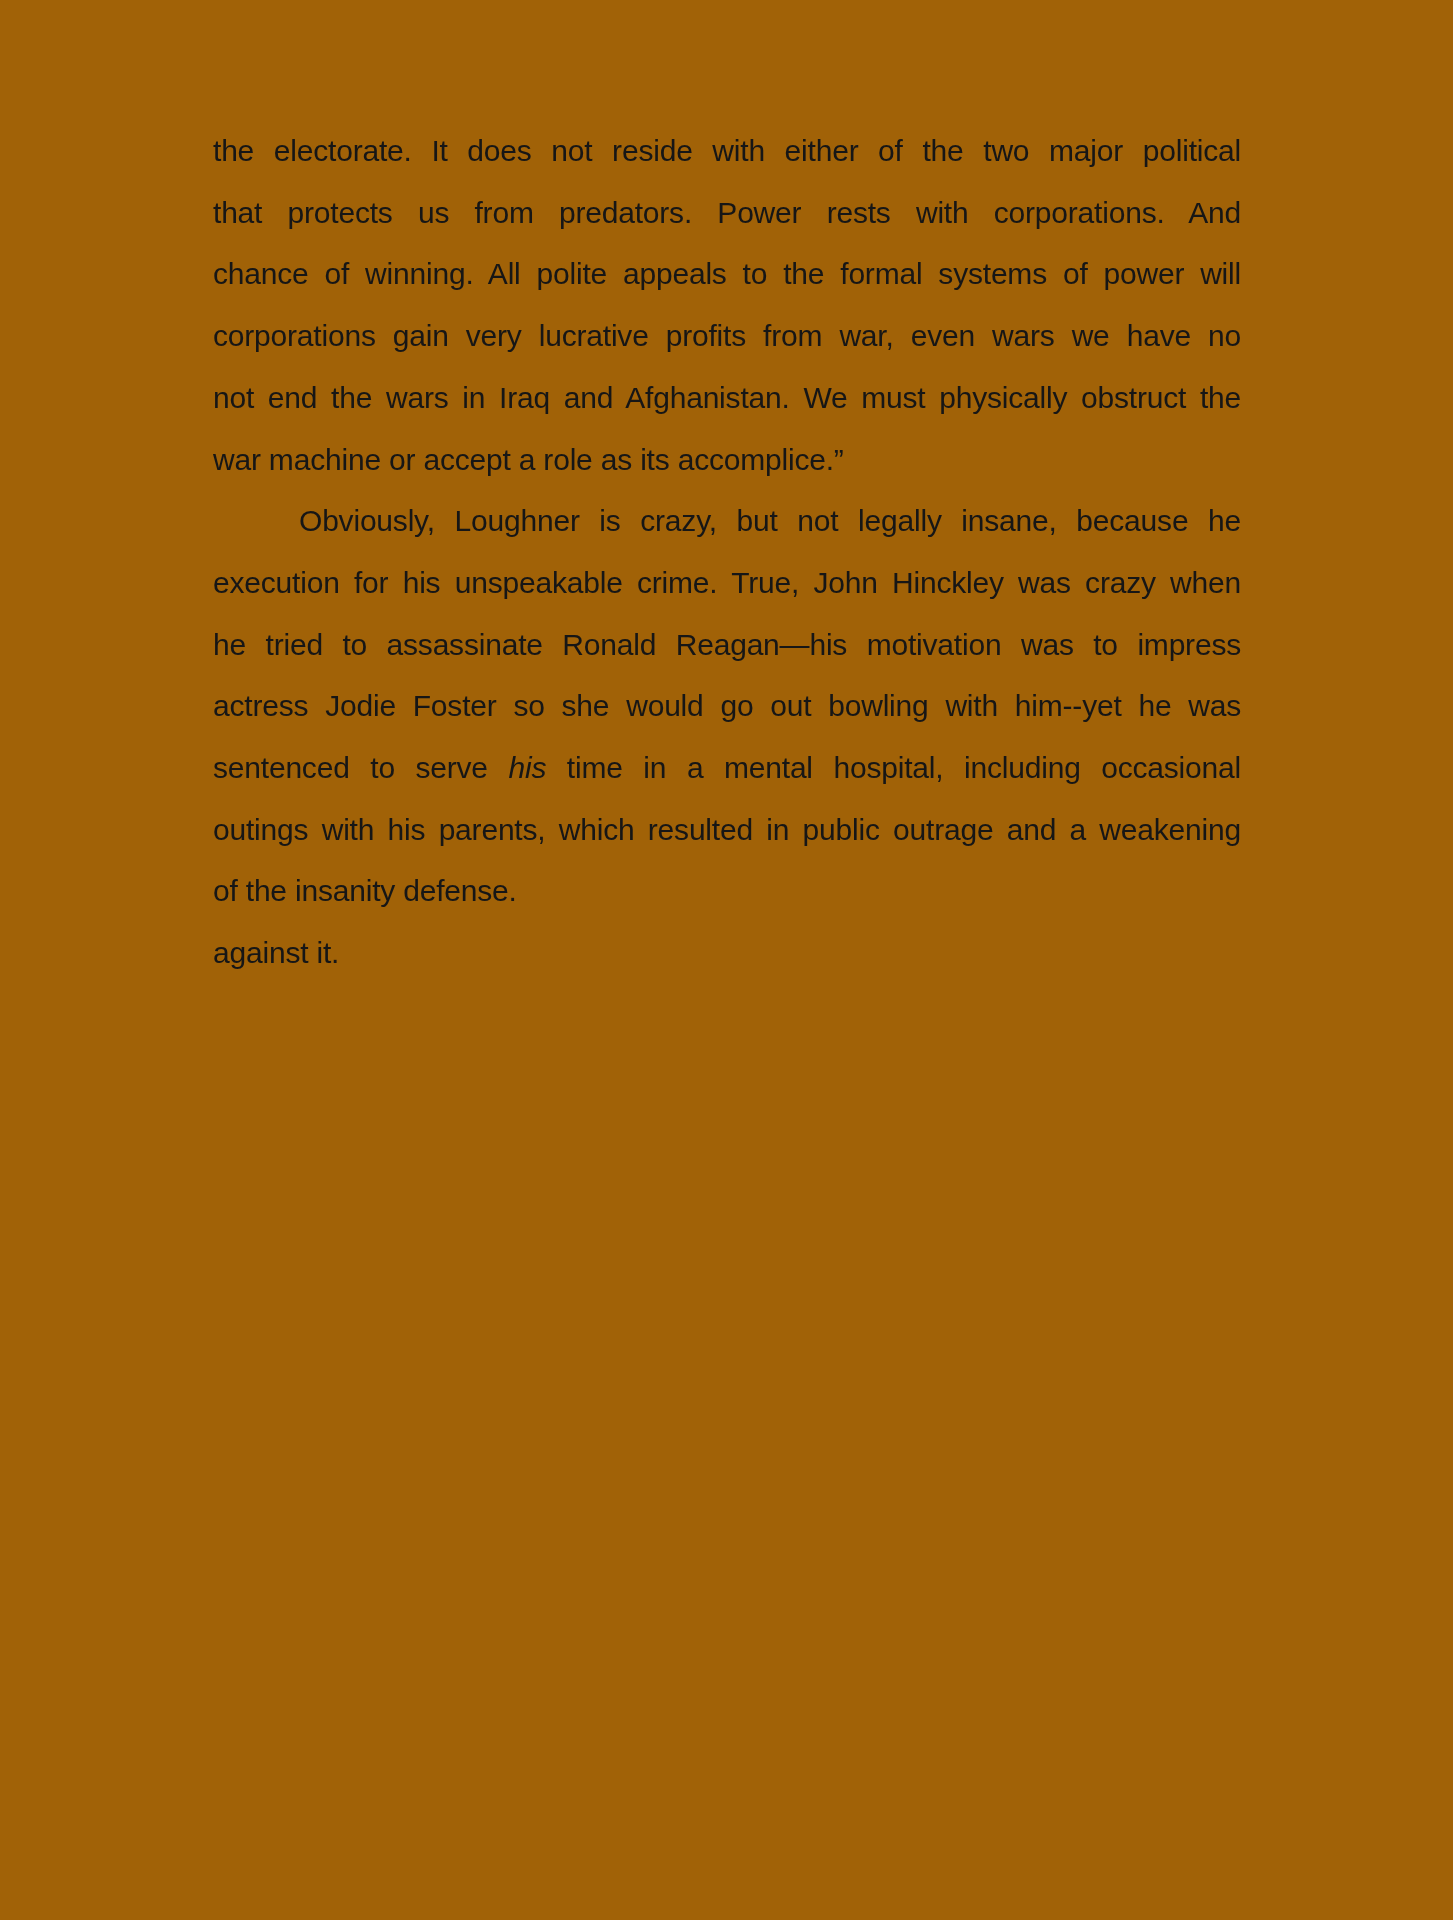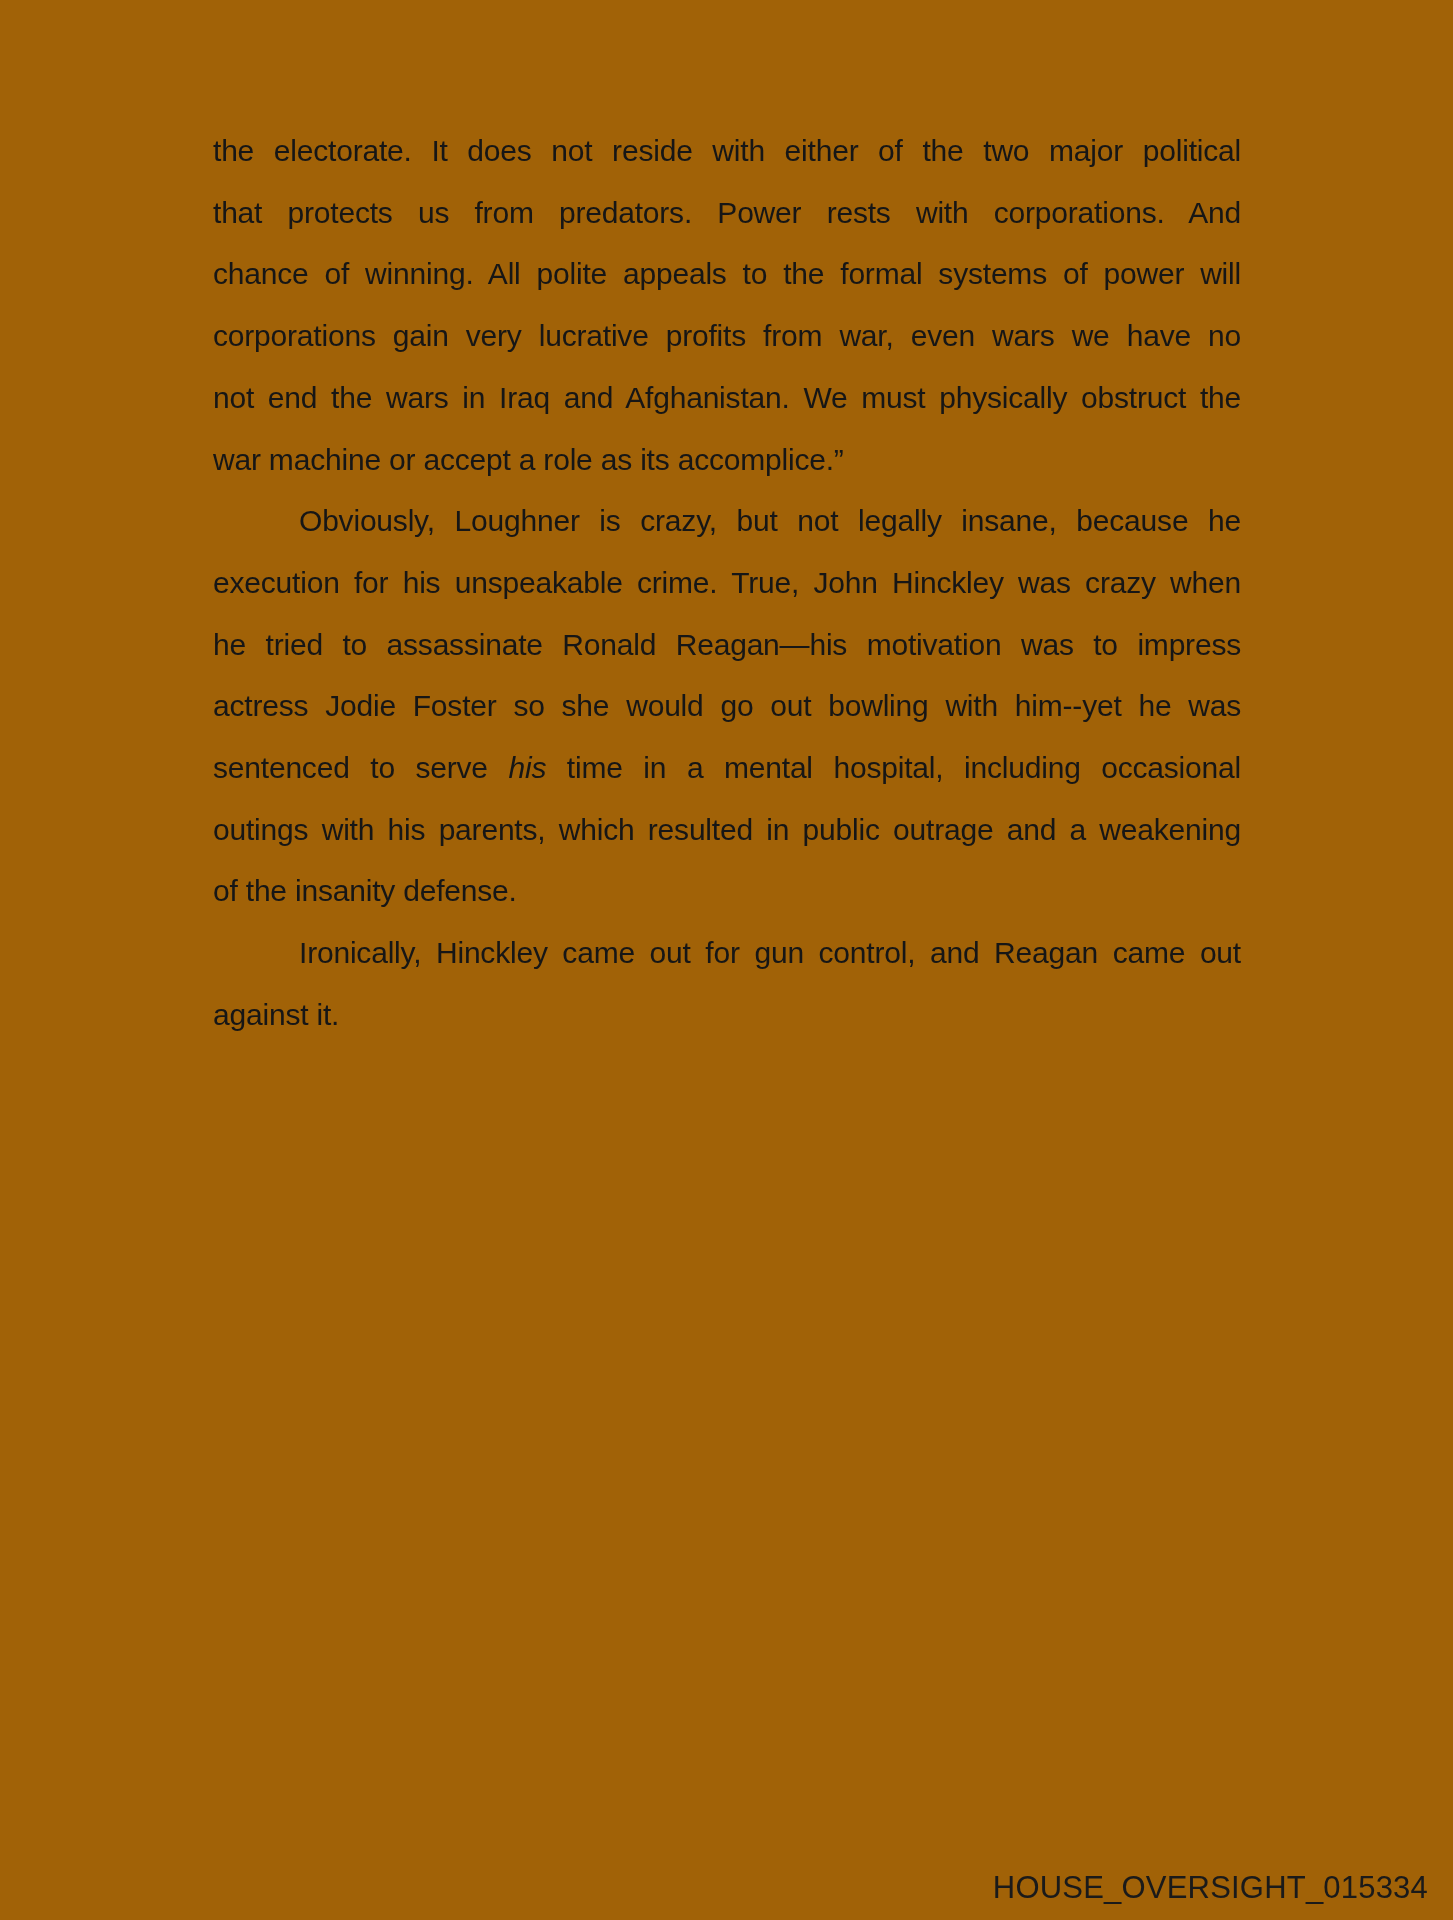--- a/index.html
+++ b/index.html
@@ -67,18 +67,16 @@
       <p class="paragraph">
         <span class="line indent"><span>Obviously, Loughner is crazy, but not legally insane, because he</span></span>
         <span class="line"><span>execution for his unspeakable crime. True, John Hinckley was crazy when</span></span>
         <span class="line"><span>he tried to assassinate Ronald Reagan—his motivation was to impress</span></span>
         <span class="line"><span>actress Jodie Foster so she would go out bowling with him--yet he was</span></span>
         <span class="line"><span>sentenced to serve </span><em>his</em><span> time in a mental hospital, including occasional</span></span>
         <span class="line"><span>outings with his parents, which resulted in public outrage and a weakening</span></span>
         <span class="line last"><span>of the insanity defense.</span></span>
       </p>
       <p class="paragraph">
-        <span class="line indent"><span>Ironically, Hinckley came out for gun control, and Reagan came out</span></span>
         <span class="line last"><span>against it.</span></span>
       </p>
     </div>
-  <div class="footer">HOUSE_OVERSIGHT_015334</div>
 </div>
 
 </body></html>

